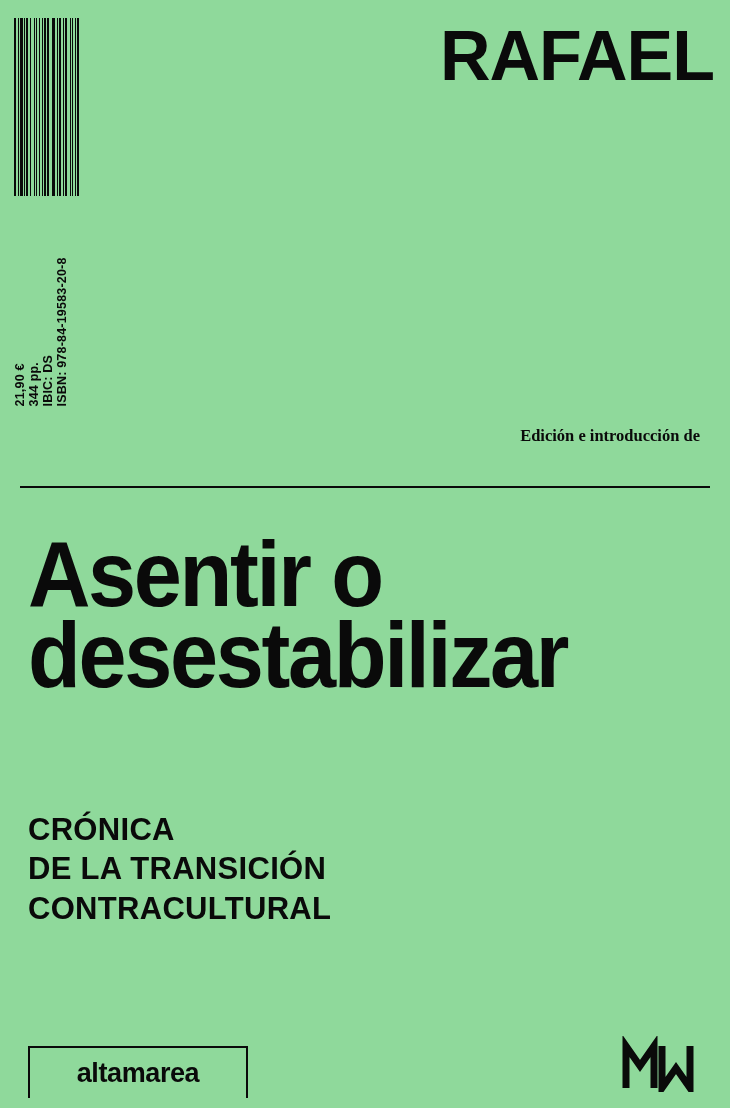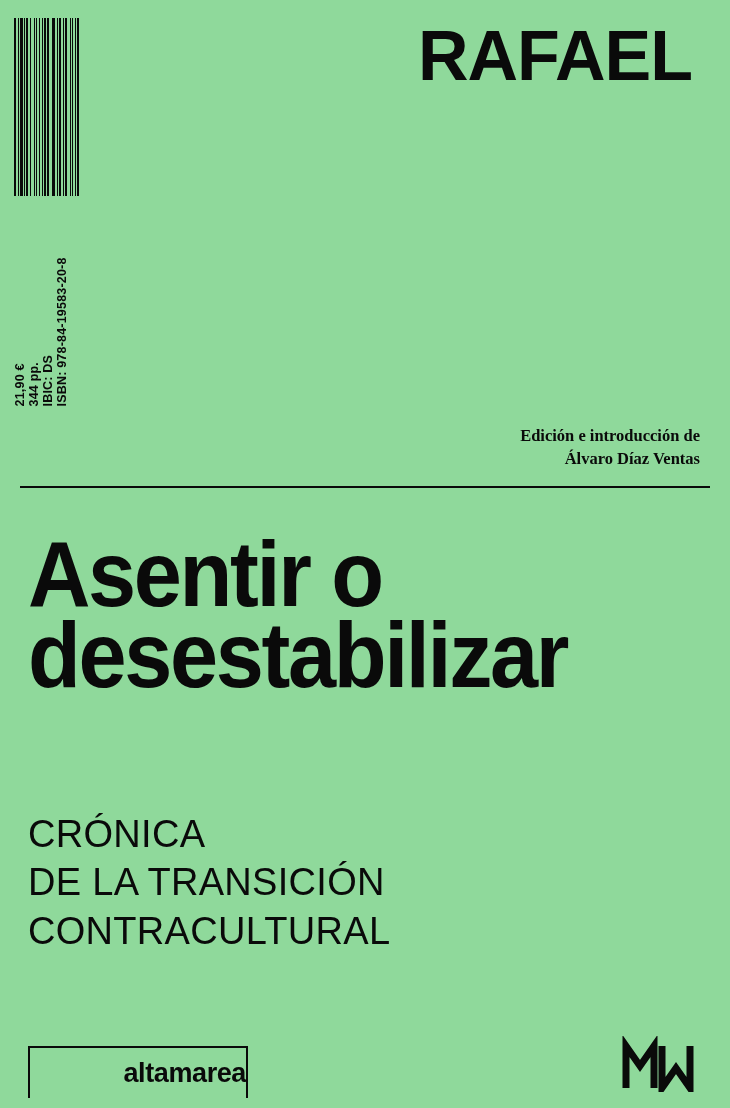--- a/index.html
+++ b/index.html
@@ -53,21 +53,21 @@
     line-height: 1;
   }
   .isbn-line.l1 { left: 20px; }
   .isbn-line.l2 { left: 34px; }
   .isbn-line.l3 { left: 48px; }
   .isbn-line.l4 { left: 62px; }
 
   
   .author {
     position: absolute;
-    right: 38px;
+    right: 16px;
     top: 24px;
     text-align: right;
     font-weight: 800;
     font-size: 70px;
     line-height: 0.94;
     letter-spacing: -1px;
   }
   .author .ln { display: block; }
 
   
@@ -105,39 +105,39 @@
     transform: scaleX(0.94);
     transform-origin: left top;
   }
   .title span { display: block; }
 
   
   .subtitle {
     position: absolute;
     left: 28px;
     top: 810px;
-    font-size: 38px;
-    font-weight: 400;
+    font-size: 31px;
+    font-weight: 700;
     line-height: 1.27;
     letter-spacing: 0.3px;
   }
   .subtitle span { display: block; }
 
   
   .publisher {
     position: absolute;
     left: 28px;
     top: 1046px;
     width: 220px;
     height: 52px;
     border: 2px solid #0a0a0a;
     border-bottom: none;
     display: flex;
     align-items: center;
-    justify-content: flex-end;
+    justify-content: center;
   }
   .publisher-name {
     font-size: 27px;
     font-weight: 700;
     letter-spacing: -0.4px;
   }
 
   
   .logo {
     position: absolute;
@@ -203,21 +203,20 @@
   <div class="isbn-line l3">IBIC: DS</div>
   <div class="isbn-line l4">ISBN: 978-84-19583-20-8</div>
 </div>
 
 <div class="author">
   <span class="ln">RAFAEL</span>
 </div>
 
 <div class="editor">
   <span>Edición e introducción de</span>
-  <span>Álvaro Díaz Ventas</span>
 </div>
 
 <div class="rule"></div>
 
 <div class="title">
   <span>Asentir o</span>
   <span>desestabilizar</span>
 </div>
 
 <div class="subtitle">

